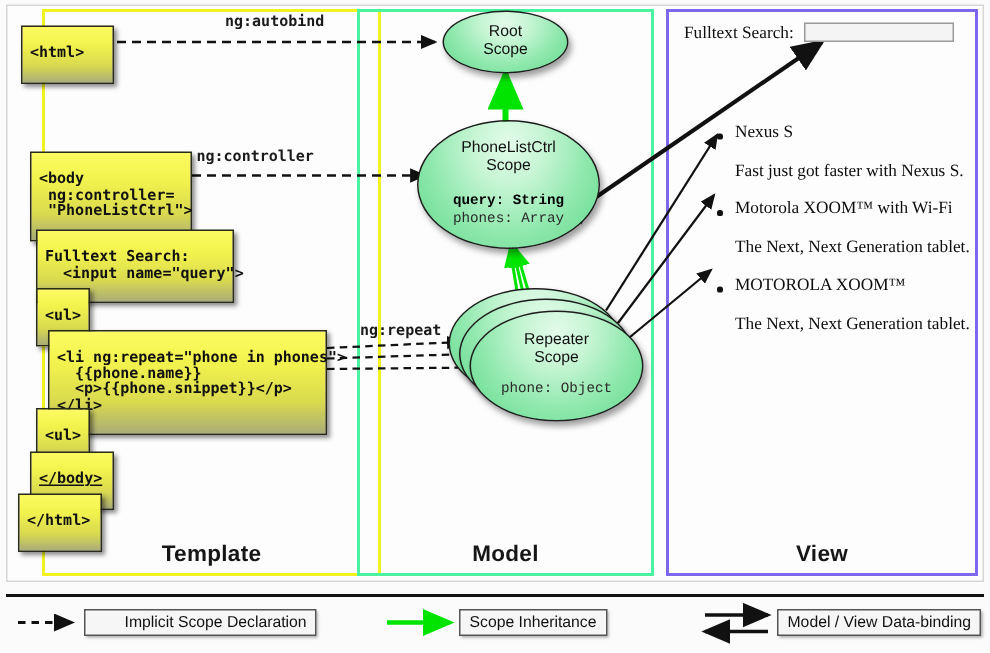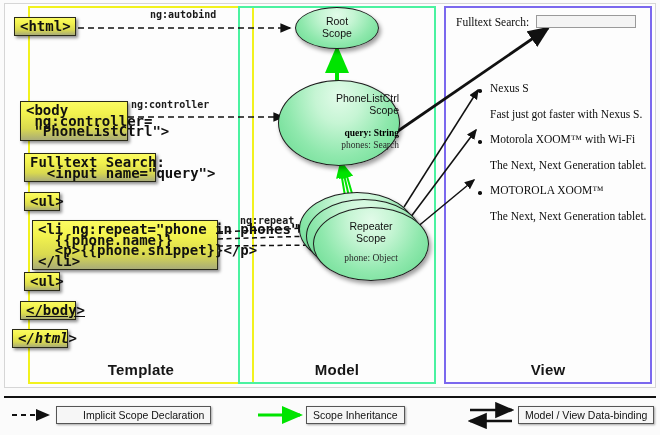--- a/index.html
+++ b/index.html
@@ -18,32 +18,32 @@
 
   .col-label{position:absolute;bottom:4px;left:0;width:100%;text-align:center;
     font-size:15px;font-weight:700;color:#161616;letter-spacing:.2px;}
 
   
   .codebox{position:absolute;box-sizing:border-box;
     border:1px solid #2a2a18;
     background:linear-gradient(180deg,#fbfb62 0%,#f3f34e 30%,#d9d94f 70%,#a9ac78 100%);
     box-shadow:2px 2px 3px rgba(0,0,0,.45);
     font-family:"DejaVu Sans Mono","Liberation Mono",monospace;
-    font-size:14px;line-height:10.5px;color:#111;
-    padding:3px 5px;white-space:pre;font-weight:700;}
+    font-size:10px;line-height:10.5px;color:#111;
+    padding:13px 5px;white-space:pre;font-weight:700;}
 
   
   .scope{position:absolute;border-radius:50%;
     border:1.5px solid #1d1d1d;
     background:radial-gradient(ellipse at 50% 18%,#e2fbe9 0%,#c6f5d4 28%,#8fe8ad 62%,#62d98c 100%);
     box-shadow:2px 3px 4px rgba(0,0,0,.38);
     text-align:center;box-sizing:border-box;}
   .scope .ttl{font-family:"Liberation Sans",sans-serif;font-size:10.5px;
     line-height:12px;color:#111;font-weight:400;}
-  .scope .prop{font-family:Liberation Serif, serif;
+  .scope .prop{font-family:Liberation Mono, monospace;
     font-size:9.5px;line-height:11.5px;color:#2a2a2a;}
   .scope .prop.b{font-weight:700;color:#000;}
 
   
   .edge-label{position:absolute;font-family:"DejaVu Sans Mono","Liberation Mono",monospace;
     font-size:10px;color:#1a1a1a;white-space:nowrap;font-weight:700;}
 
   
   .view-inner{position:absolute;left:452px;top:12px;width:196px;height:300px;
     font-family:"Liberation Serif","DejaVu Serif",serif;color:#0d0d0d;}
@@ -137,32 +137,32 @@
 
   <div class="codebox" style="left:32px;top:220px;width:186px;">&lt;li ng:repeat="phone in phones"&gt;
   {{phone.name}}
   &lt;p&gt;{{phone.snippet}}&lt;/p&gt;
 &lt;/li&gt;</div>
 
   <div class="codebox" style="left:24px;top:272px;width:36px;">&lt;ul&gt;</div>
 
   <div class="codebox" style="left:20px;top:301px;width:56px;text-decoration:underline;">&lt;/body&gt;</div>
 
-  <div class="codebox" style="left:12px;top:329px;width:56px;font-style:italic;">&lt;/html&gt;</div>
+  <div class="codebox" style="left:12px;top:329px;width:56px;">&lt;/html&gt;</div>
 
   <div class="scope" style="left:295px;top:7px;width:84px;height:42px;padding-top:7px;">
     <div class="ttl">Root</div>
     <div class="ttl">Scope</div>
   </div>
 
-  <div class="scope" style="left:278px;top:80px;width:122px;height:86px;padding-top:11px;text-align:right;">
+  <div class="scope" style="left:278px;top:80px;width:122px;height:86px;padding-top:11px;">
     <div class="ttl">PhoneListCtrl</div>
     <div class="ttl">Scope</div>
     <div class="prop b" style="margin-top:12px;">query: String</div>
-    <div class="prop">phones: Search</div>
+    <div class="prop">phones: Array</div>
   </div>
 
   <div class="scope" style="left:299px;top:192px;width:116px;height:74px;"></div>
   <div class="scope" style="left:306px;top:199px;width:116px;height:74px;"></div>
   <div class="scope" style="left:313px;top:207px;width:116px;height:74px;padding-top:12px;">
     <div class="ttl">Repeater</div>
     <div class="ttl">Scope</div>
     <div class="prop" style="margin-top:9px;">phone: Object</div>
   </div>
 

